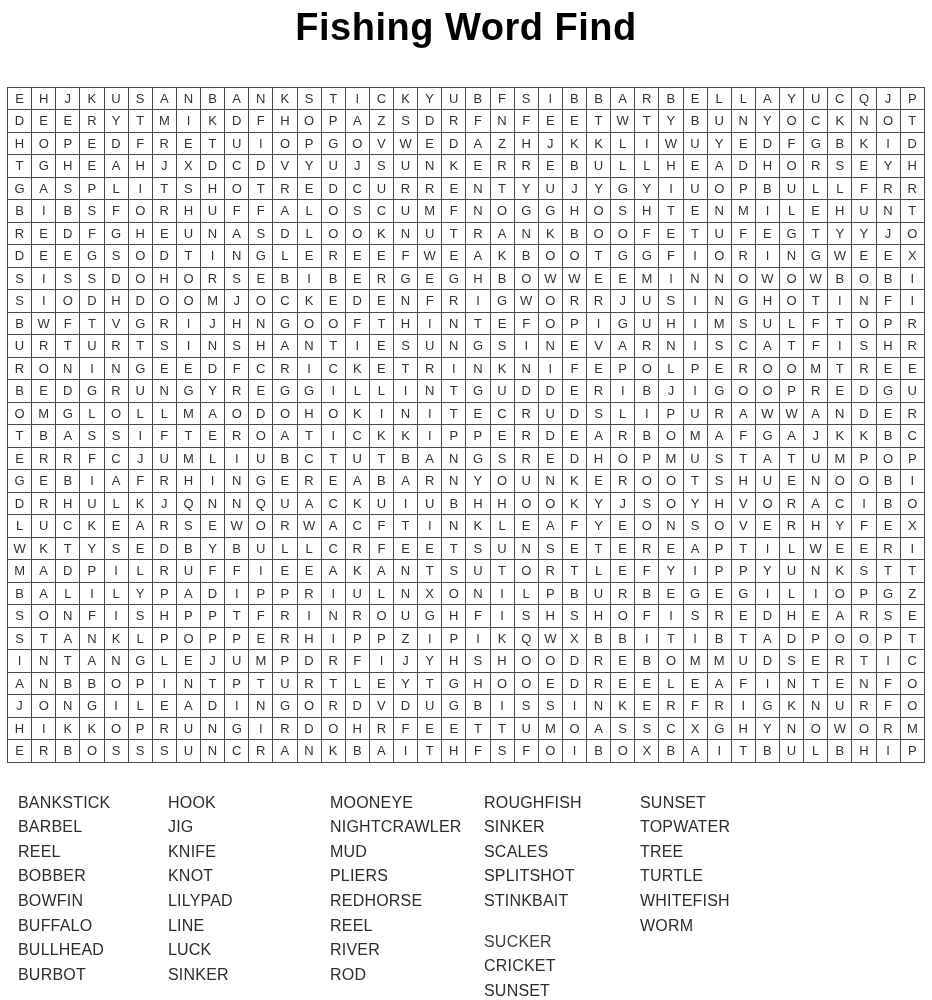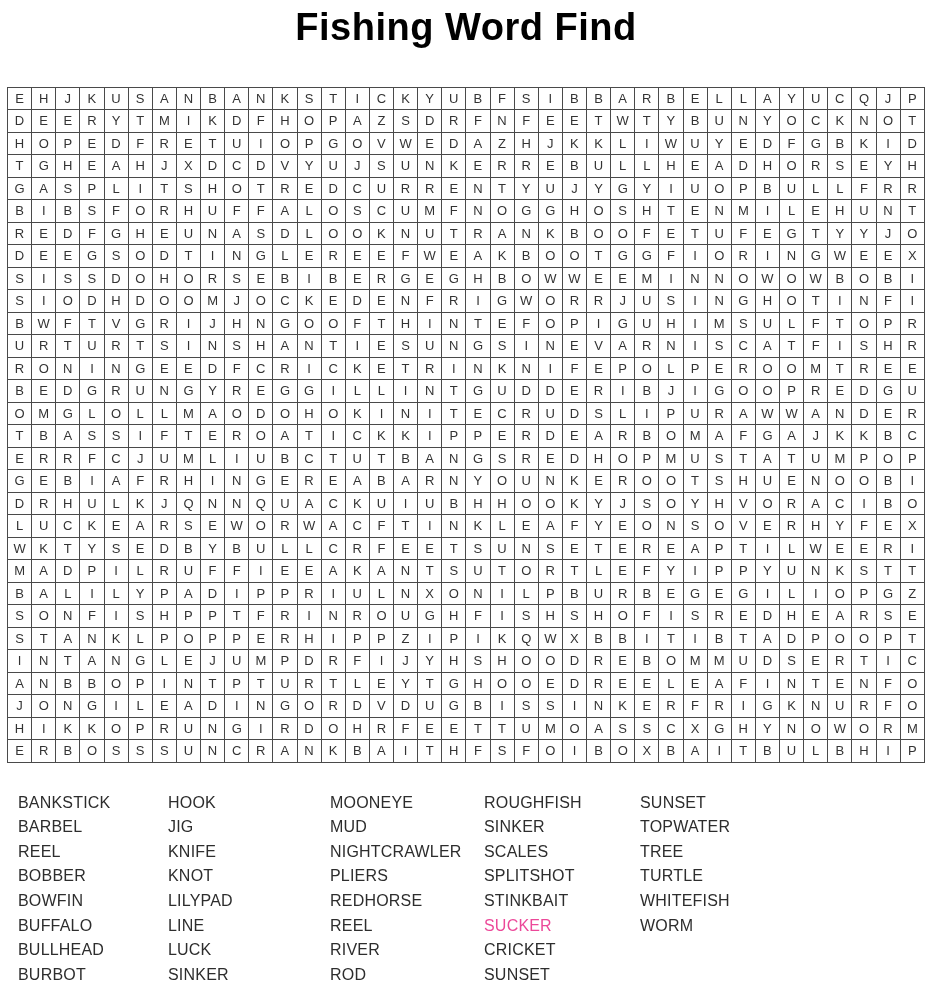--- a/index.html
+++ b/index.html
@@ -1284,35 +1284,35 @@
       <div class="word-item" style="color: rgb(45, 45, 45);">JIG</div>
       <div class="word-item" style="color: rgb(45, 45, 45);">KNIFE</div>
       <div class="word-item" style="color: rgb(45, 45, 45);">KNOT</div>
       <div class="word-item" style="color: rgb(45, 45, 45);">LILYPAD</div>
       <div class="word-item" style="color: rgb(45, 45, 45);">LINE</div>
       <div class="word-item" style="color: rgb(45, 45, 45);">LUCK</div>
       <div class="word-item" style="color: rgb(45, 45, 45);">SINKER</div>
     </div>
     <div class="word-col">
       <div class="word-item" style="color: rgb(45, 45, 45);">MOONEYE</div>
+      <div class="word-item" style="color: rgb(45, 45, 45);">NIGHTCRAWLER</div>
       <div class="word-item" style="color: rgb(45, 45, 45);">MUD</div>
-      <div class="word-item" style="color: rgb(45, 45, 45);">NIGHTCRAWLER</div>
       <div class="word-item" style="color: rgb(45, 45, 45);">PLIERS</div>
       <div class="word-item" style="color: rgb(45, 45, 45);">REDHORSE</div>
       <div class="word-item" style="color: rgb(45, 45, 45);">REEL</div>
       <div class="word-item" style="color: rgb(45, 45, 45);">RIVER</div>
       <div class="word-item" style="color: rgb(45, 45, 45);">ROD</div>
     </div>
     <div class="word-col">
       <div class="word-item" style="color: rgb(45, 45, 45);">ROUGHFISH</div>
       <div class="word-item" style="color: rgb(45, 45, 45);">SINKER</div>
       <div class="word-item" style="color: rgb(45, 45, 45);">SCALES</div>
       <div class="word-item" style="color: rgb(45, 45, 45);">SPLITSHOT</div>
       <div class="word-item" style="color: rgb(45, 45, 45);">STINKBAIT</div>
-      <div class="word-item" style="color: #ec4899;">SUCKER</div>
+      <div class="word-item" style="color: #404040; margin-top: 16px;">SUCKER</div>
       <div class="word-item" style="color: rgb(45, 45, 45);">CRICKET</div>
       <div class="word-item" style="color: rgb(45, 45, 45);">SUNSET</div>
     </div>
     <div class="word-col">
       <div class="word-item" style="color: rgb(45, 45, 45);">SUNSET</div>
       <div class="word-item" style="color: rgb(45, 45, 45);">TOPWATER</div>
       <div class="word-item" style="color: rgb(45, 45, 45);">TREE</div>
       <div class="word-item" style="color: rgb(45, 45, 45);">TURTLE</div>
       <div class="word-item" style="color: rgb(45, 45, 45);">WHITEFISH</div>
       <div class="word-item" style="color: rgb(45, 45, 45);">WORM</div>

